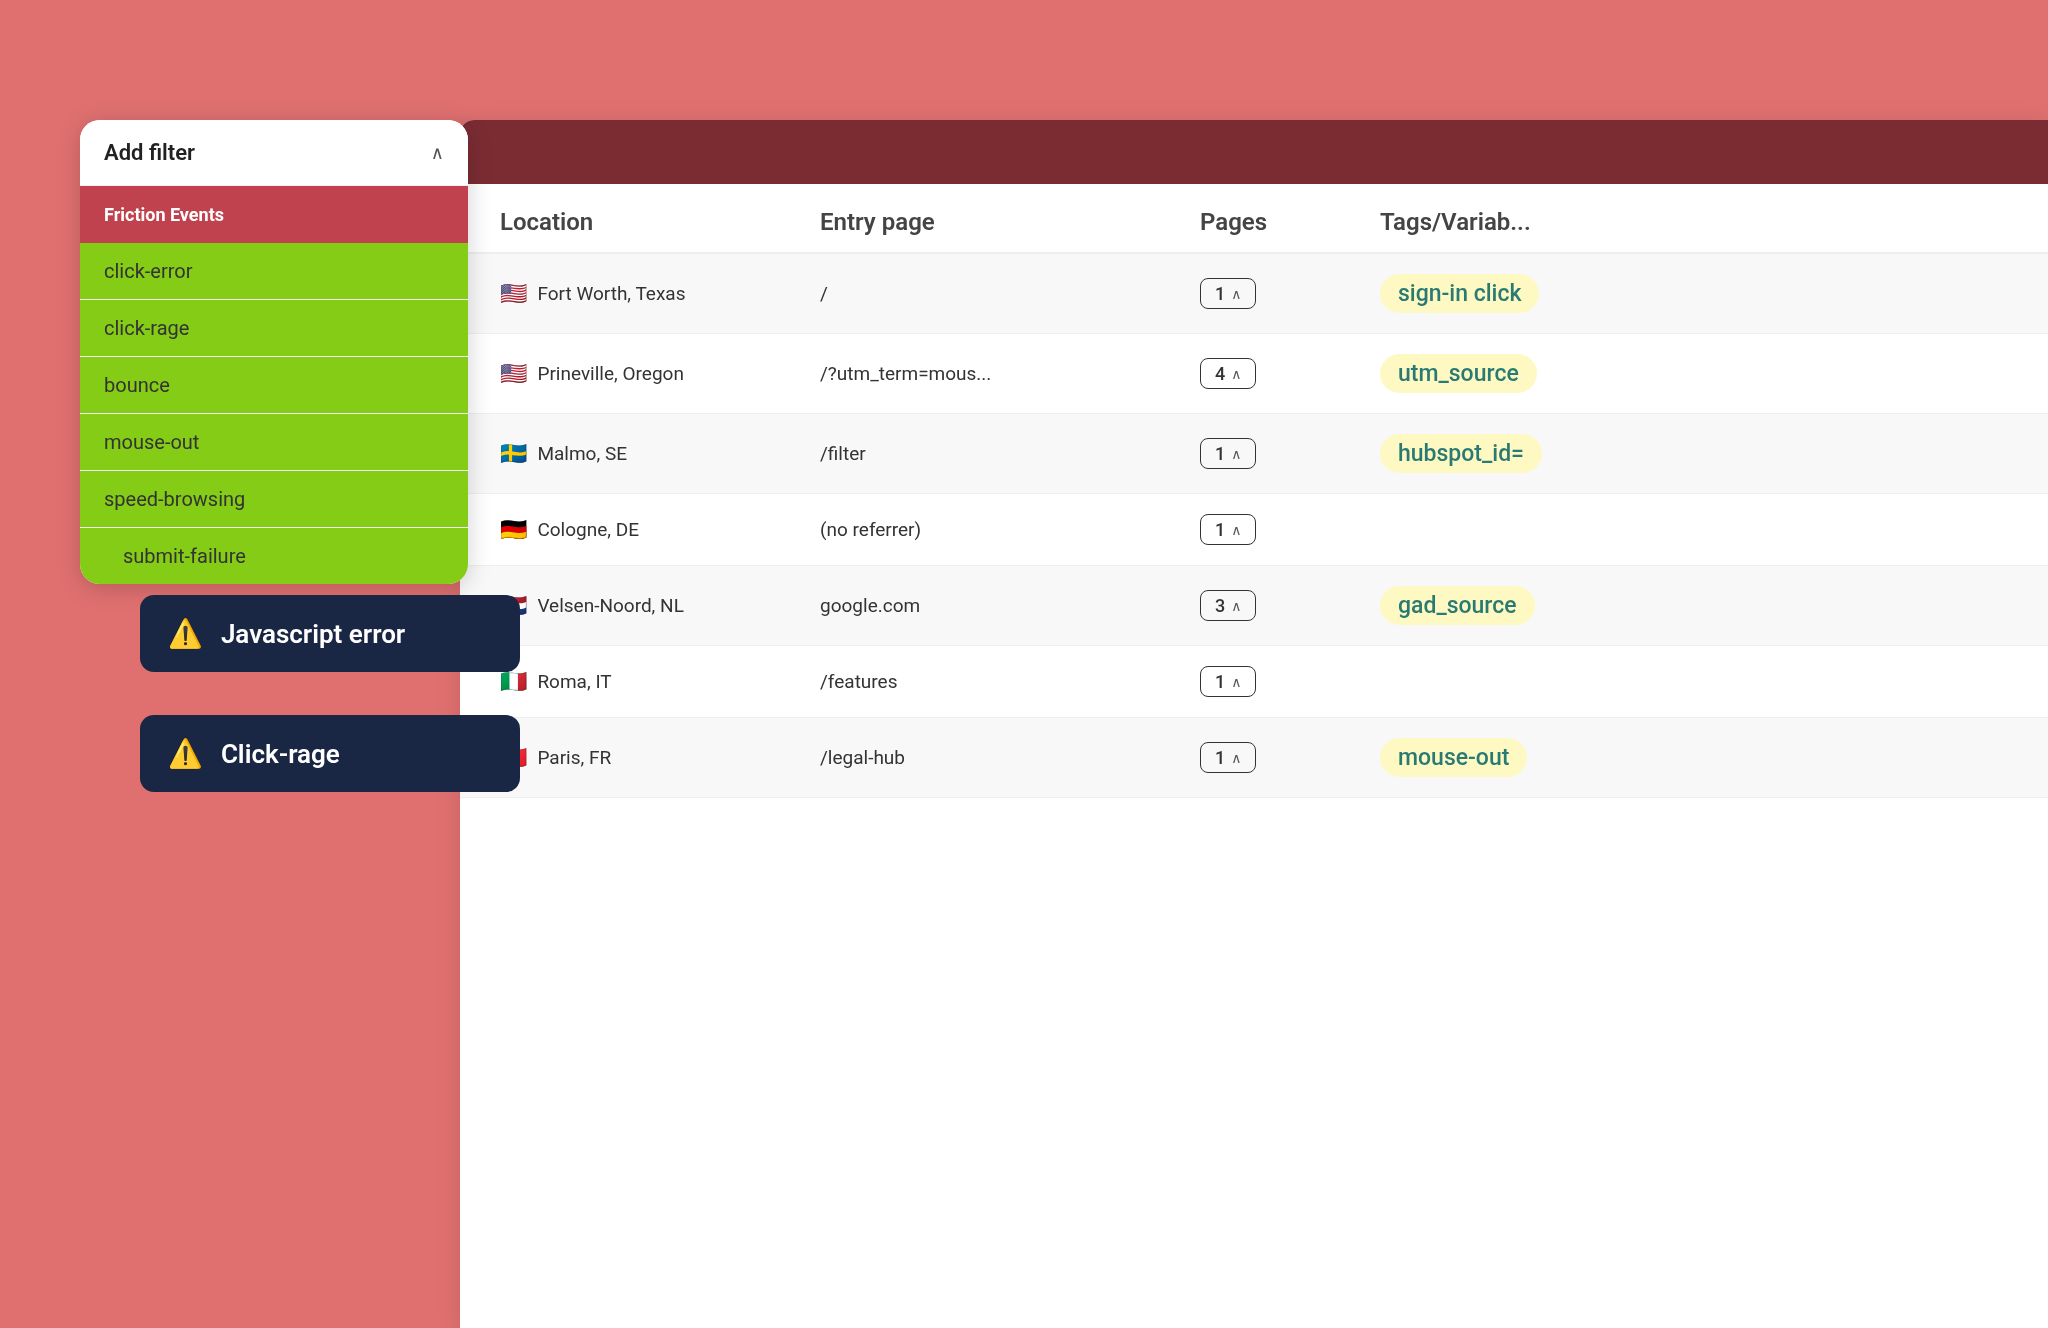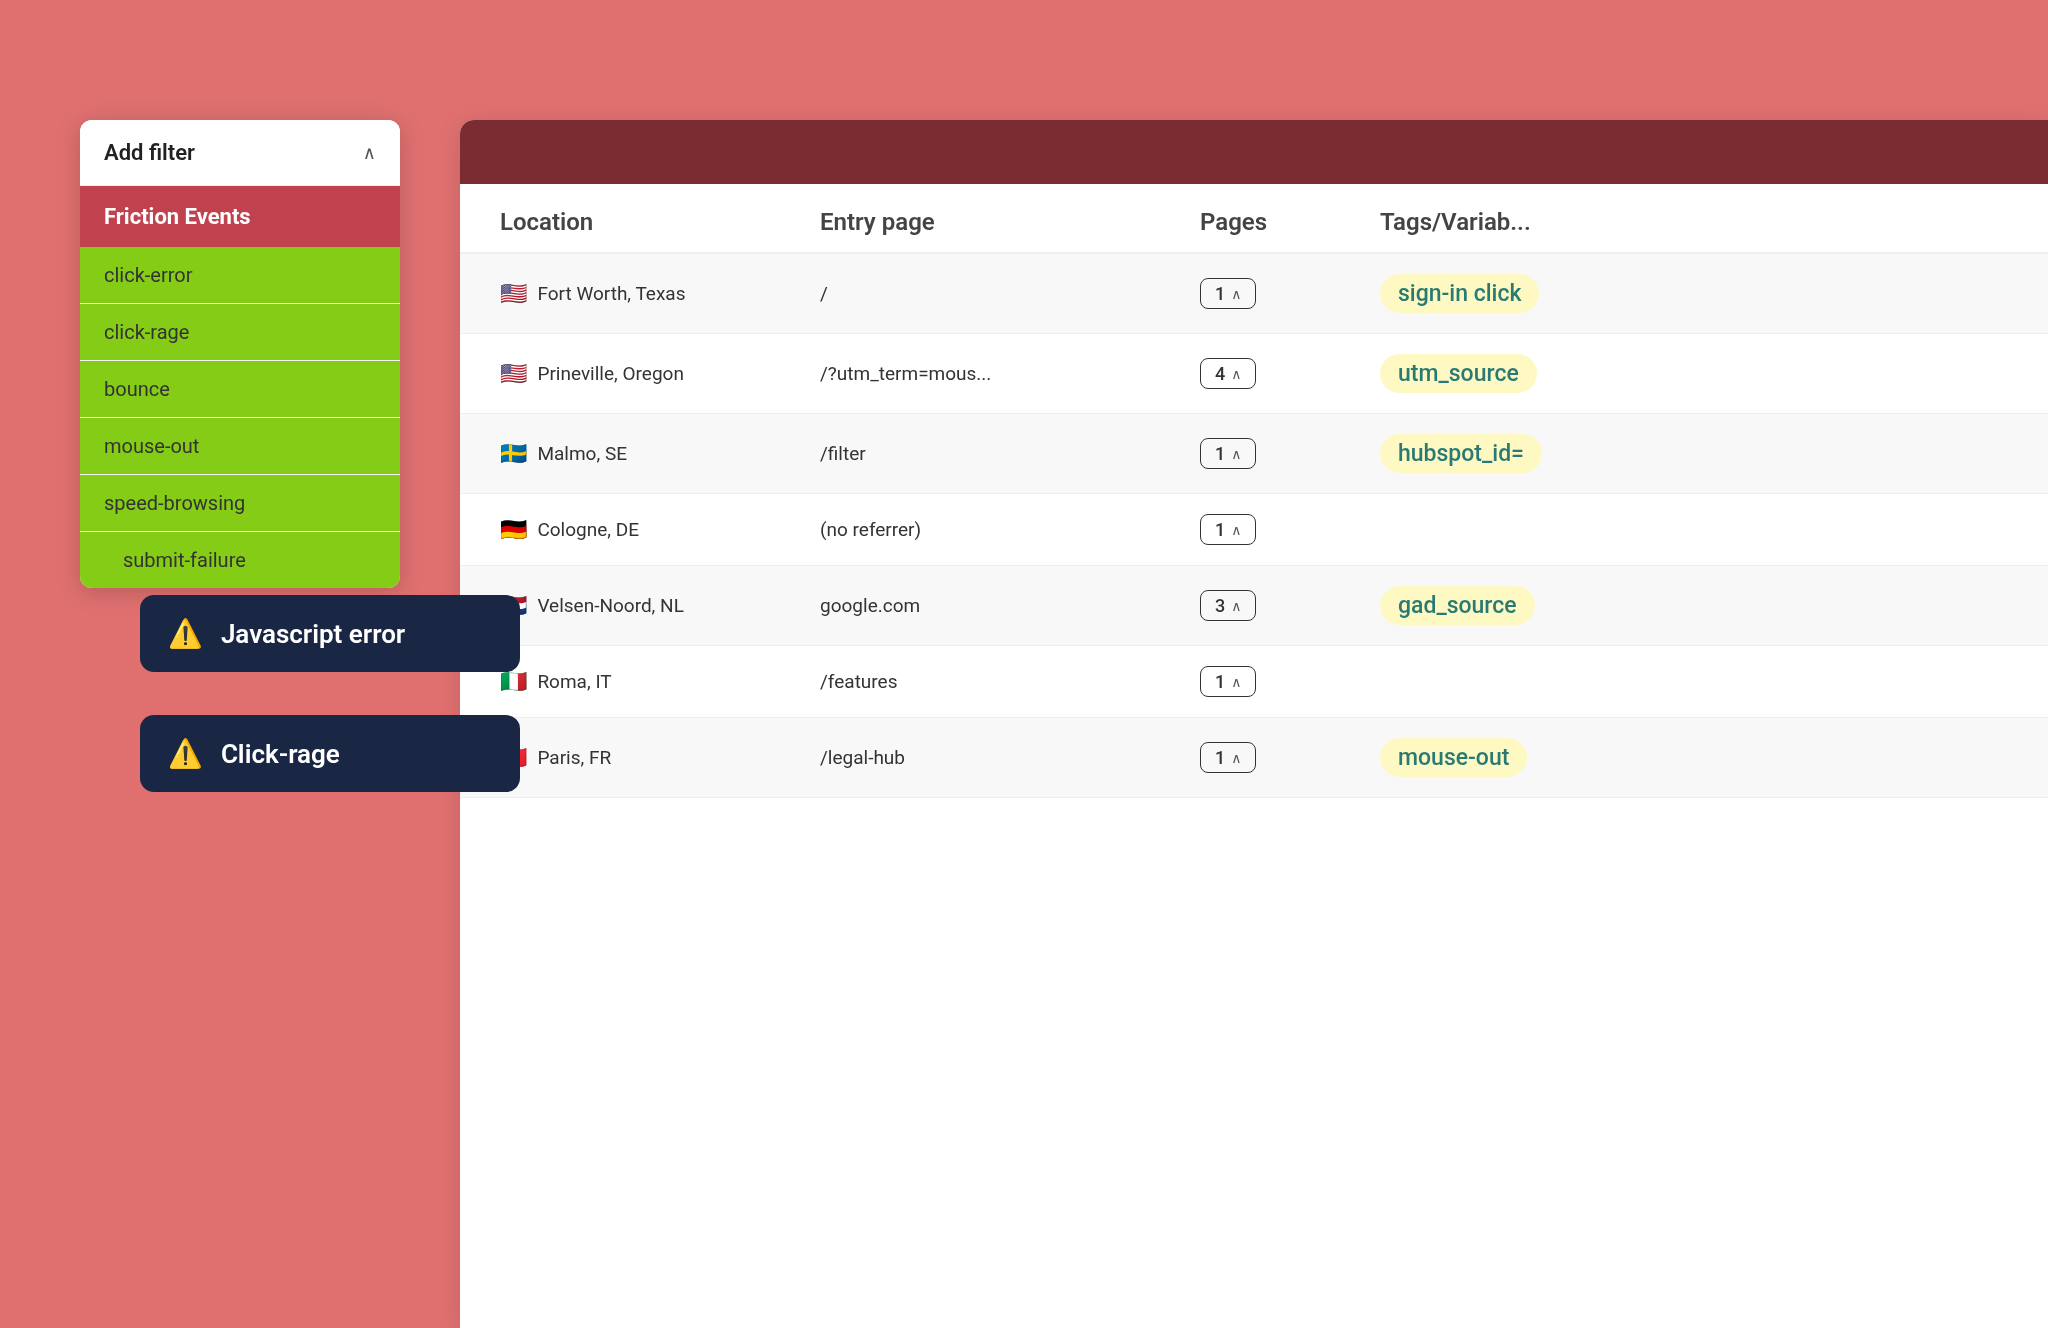--- a/index.html
+++ b/index.html
@@ -10,23 +10,23 @@
       height: 1328px;
       overflow: hidden;
       position: relative;
     }
 
     
     .filter-panel {
       position: absolute;
       top: 120px;
       left: 80px;
-      width: 320px;
-      background: white;
-      border-radius: 12px;
+      width: 388px;
+      background: white;
+      border-radius: 20px;
       box-shadow: 0 4px 24px rgba(0,0,0,0.18);
       overflow: hidden;
       z-index: 10;
     }
 
     .filter-header {
       display: flex;
       align-items: center;
       justify-content: space-between;
       padding: 20px 24px;
@@ -44,21 +44,21 @@
       font-size: 18px;
       color: #555;
     }
 
     .filter-selected-item {
       background: #c0424e;
       padding: 18px 24px;
     }
 
     .filter-selected-item span {
-      font-size: 22px;
+      font-size: 18px;
       font-weight: 700;
       color: white;
     }
 
     .filter-items-list {
       background: #84cc16;
     }
 
     .filter-item {
       padding: 16px 24px;

